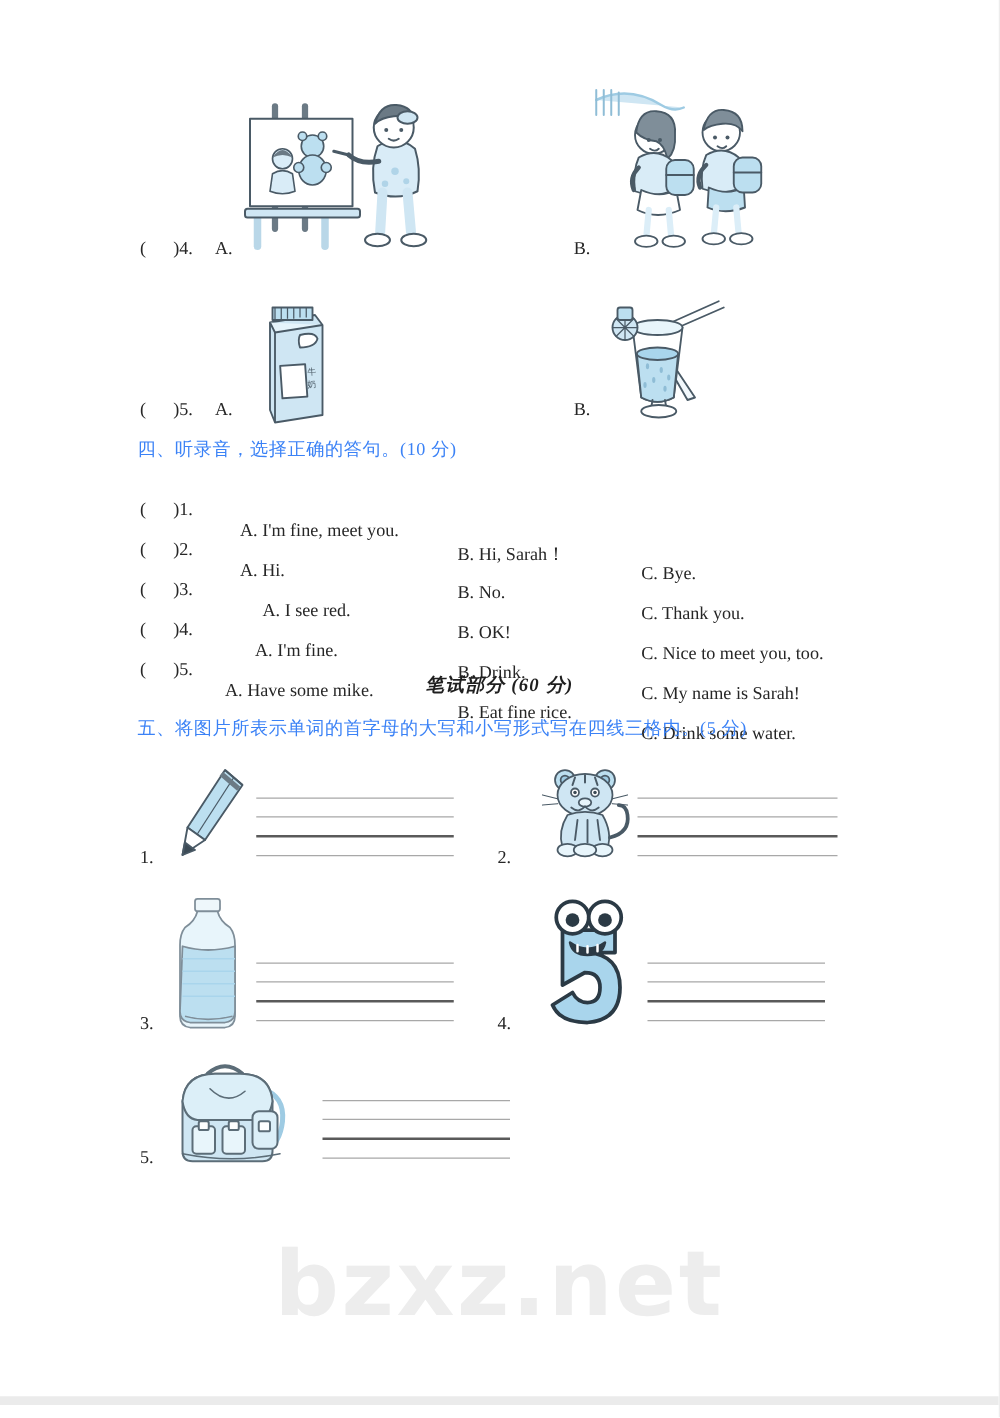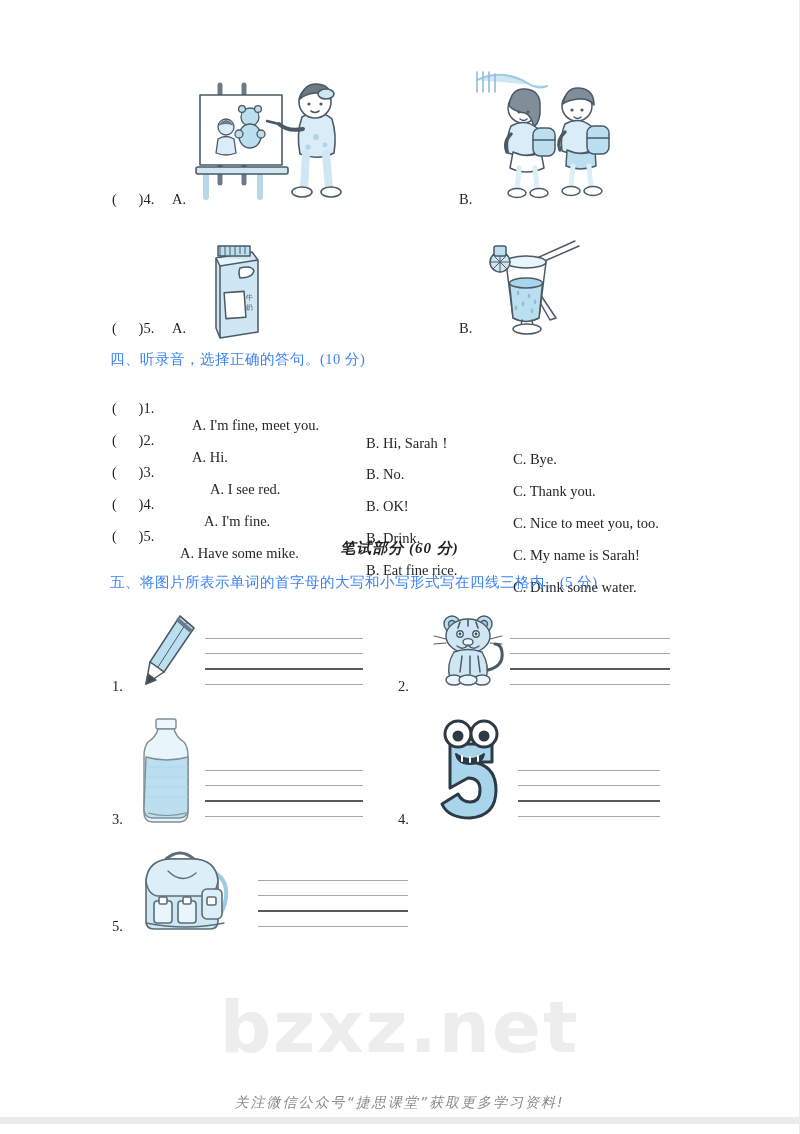--- a/index.html
+++ b/index.html
@@ -461,16 +461,15 @@
     </div>
     <div class="fourline" style="left:258px; top:880px; width:150px; height:50px;">
       <div class="ln" style="top:0;  width:150px;"></div>
       <div class="ln" style="top:15px; width:150px;"></div>
       <div class="ln bold" style="top:30px; width:150px;"></div>
       <div class="ln" style="top:46px; width:150px;"></div>
     </div>
 
   </div>
 
-  <div class="footer-note">关注微信公众号“捷思课堂”获取更多学习资料!</div>
   <div class="footer-rule"></div>
 
 </div>
 
 </body></html>

